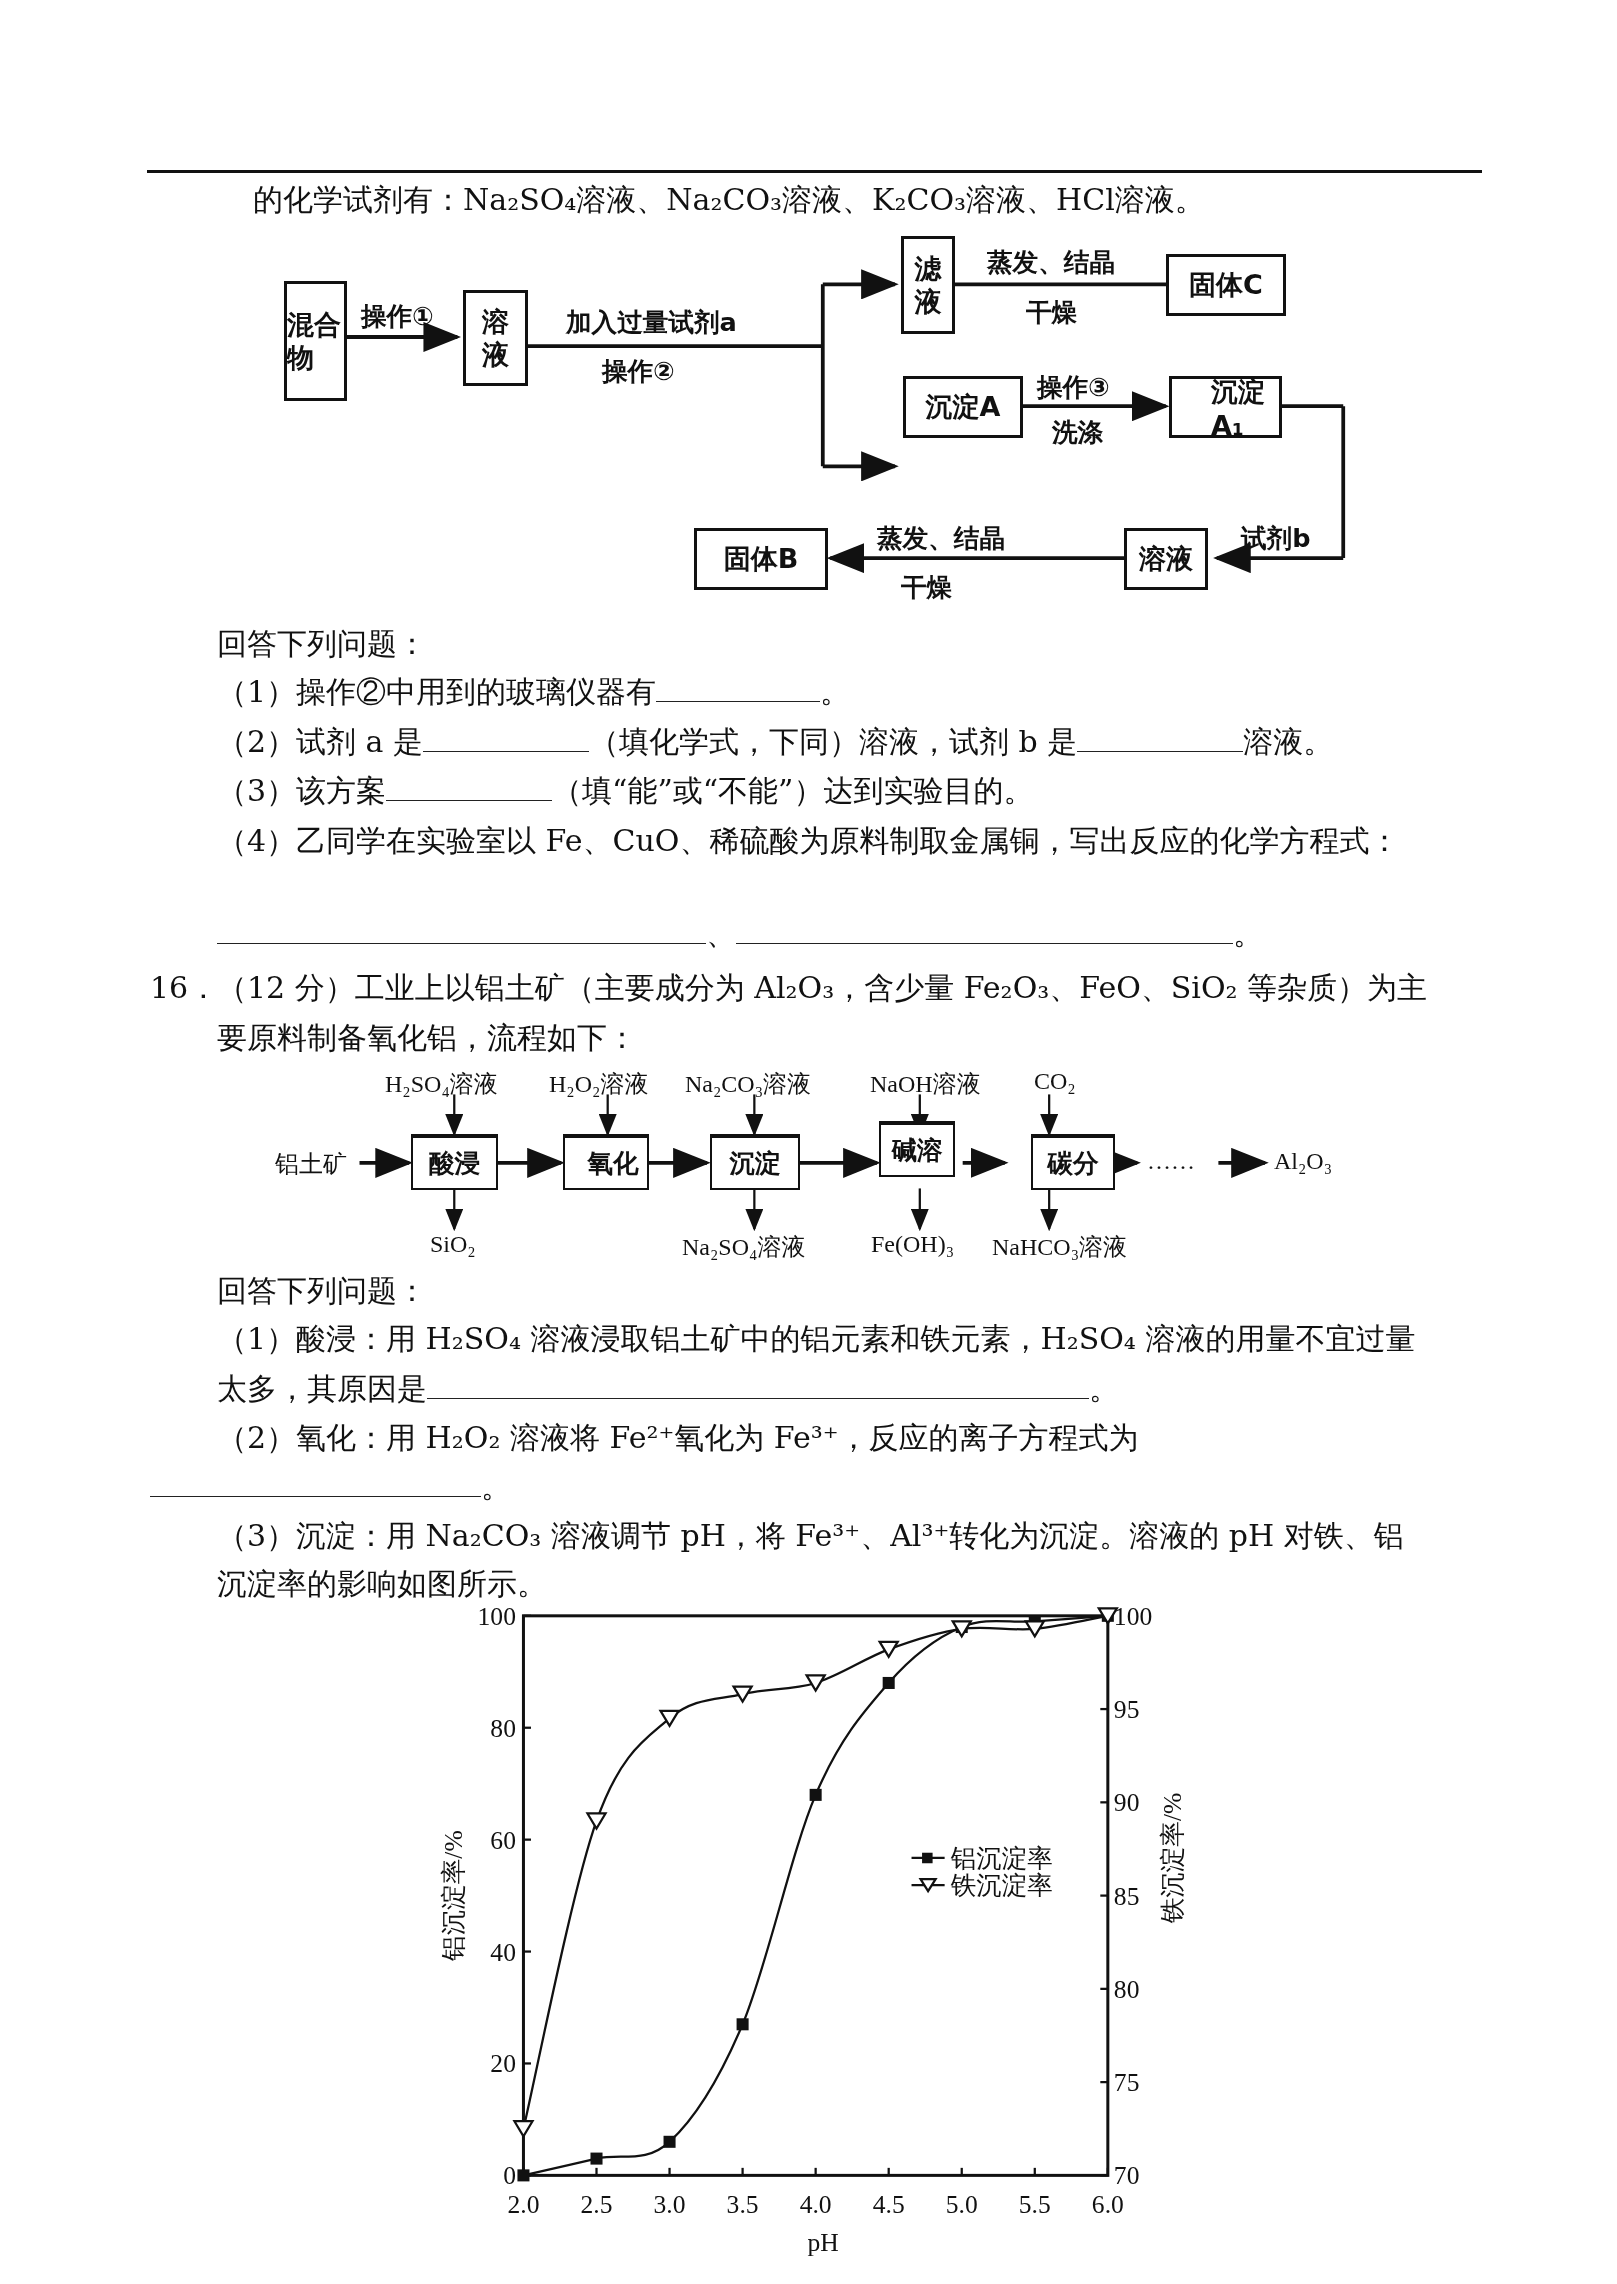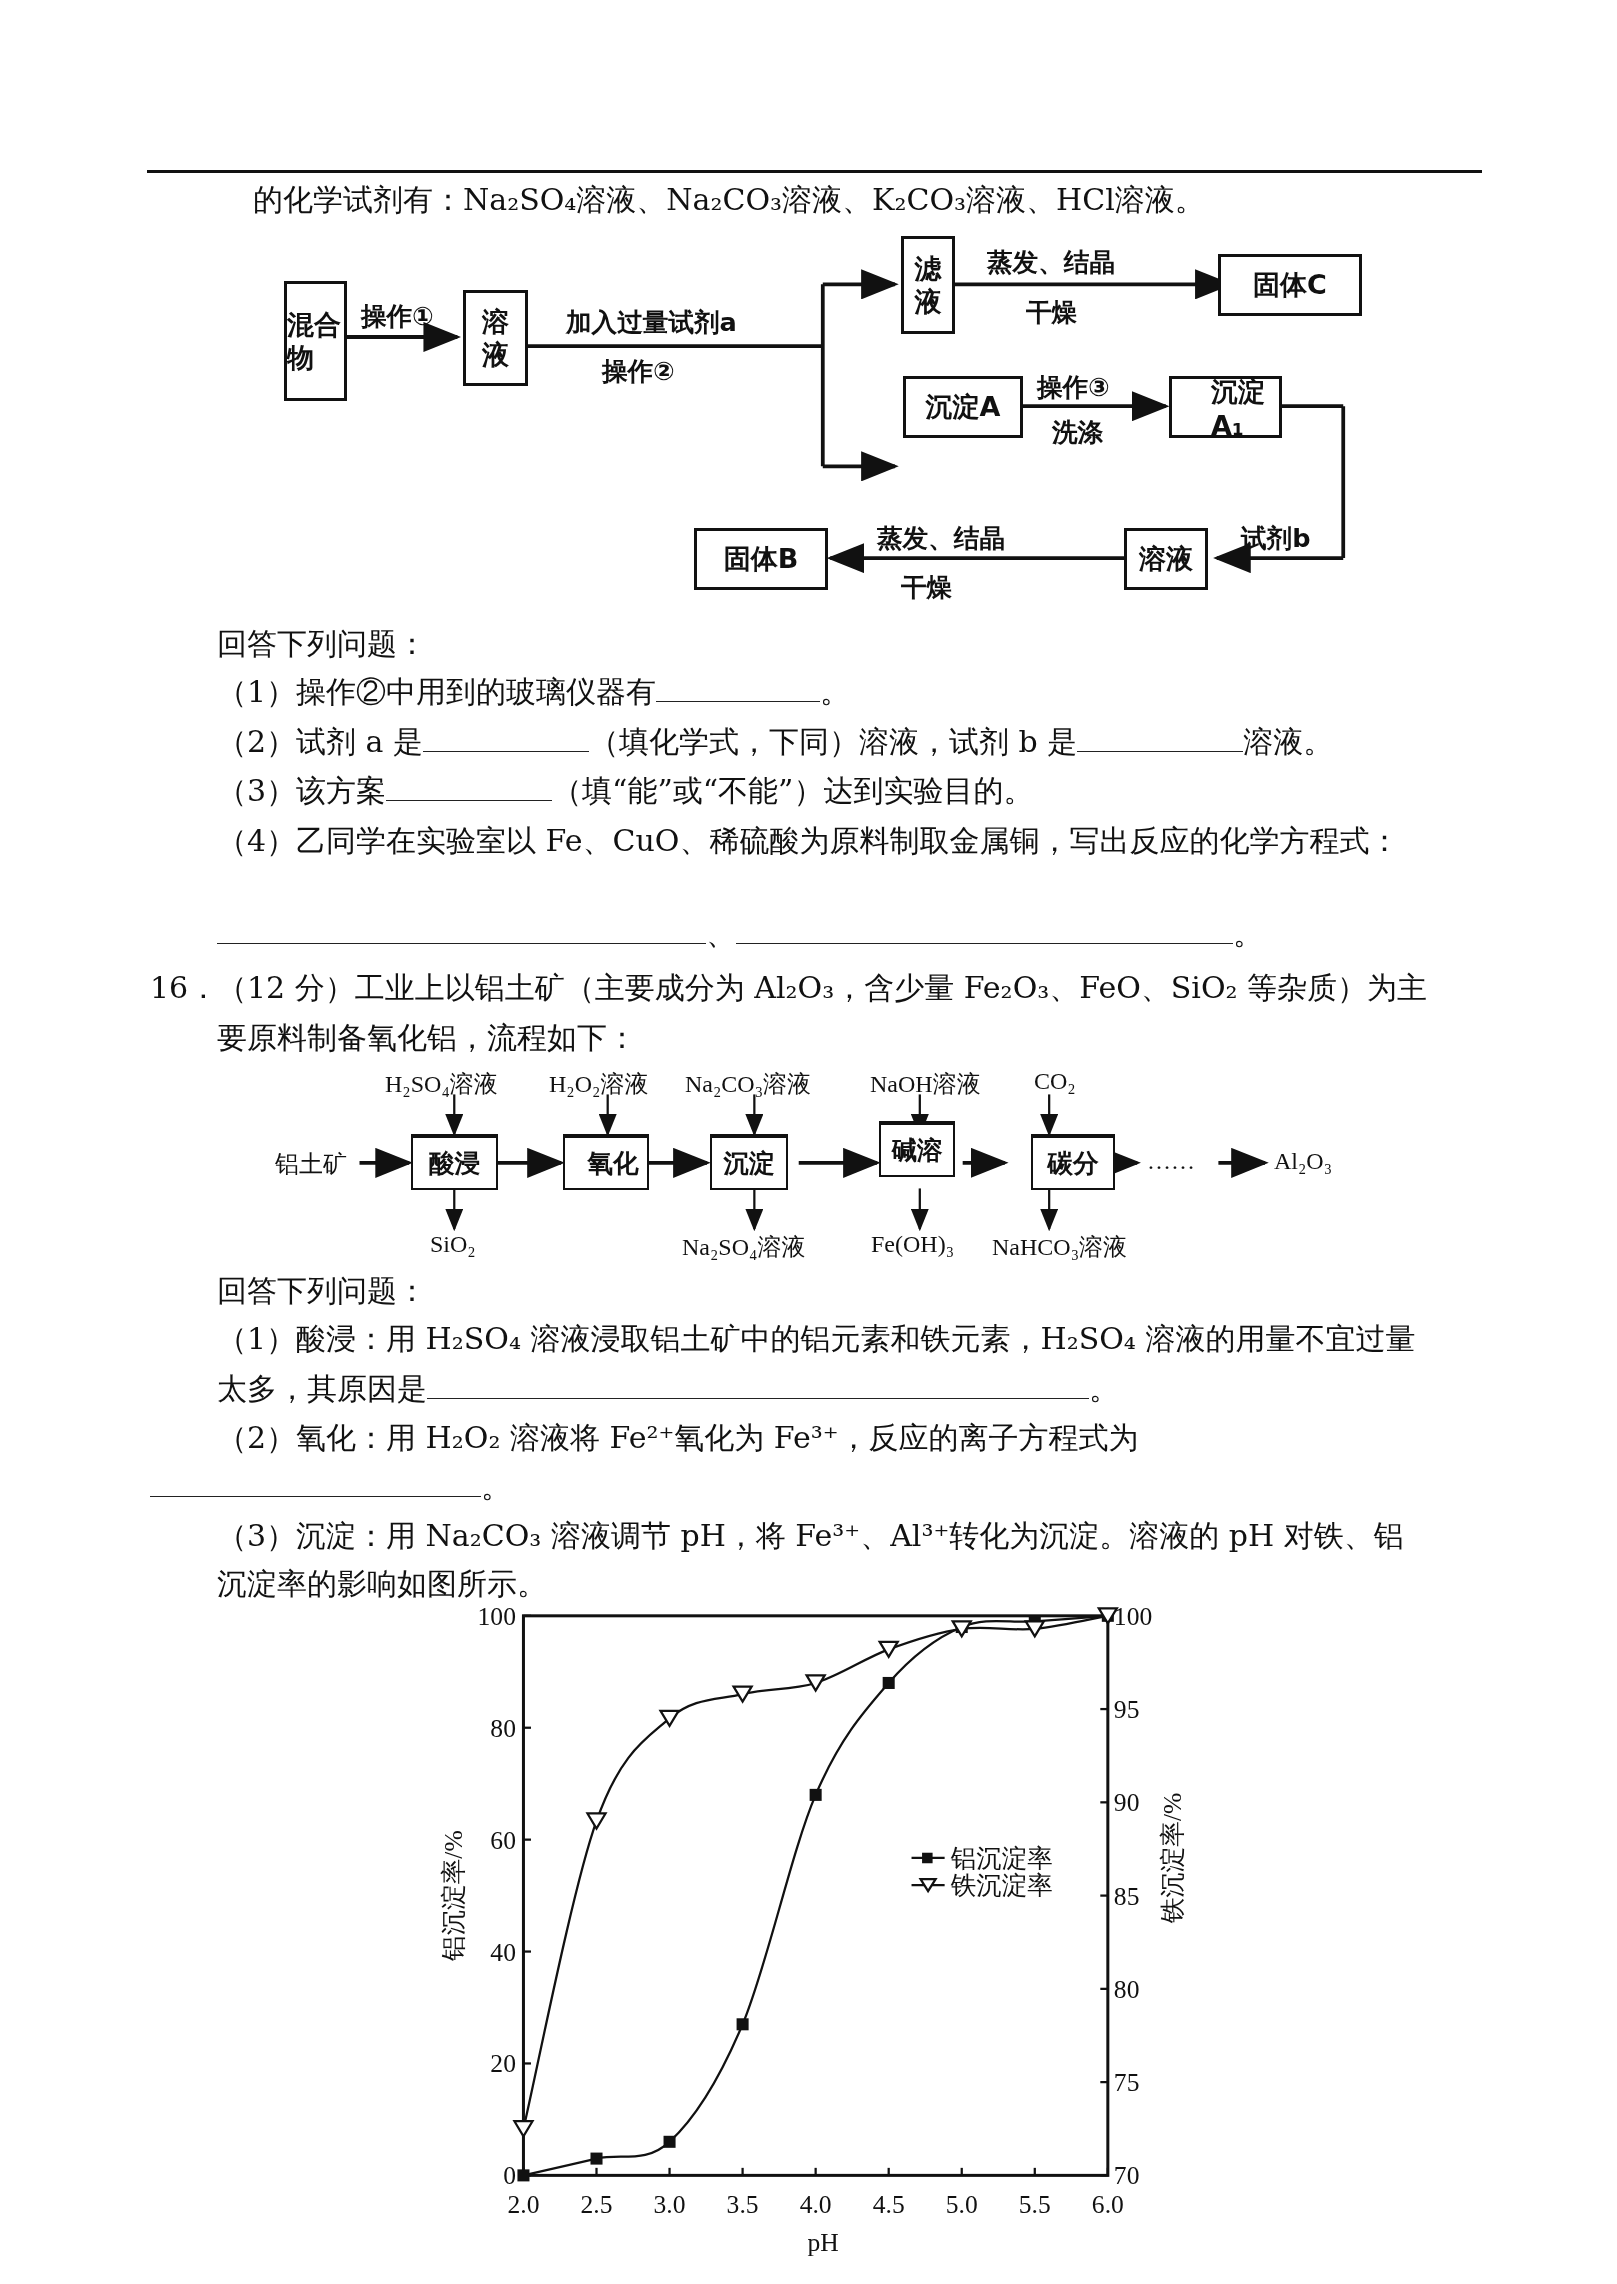--- a/index.html
+++ b/index.html
@@ -45,21 +45,21 @@
 
 <div class="box vbox" style="left:284px;top:281px;width:63px;height:120px;">
     <span>混合物</span>
   </div>
 <div class="box vbox" style="left:463px;top:290px;width:65px;height:96px;">
     <span style="width:30px;white-space:normal;text-align:center;">溶液</span>
   </div>
 <div class="box" style="left:901px;top:236px;width:54px;height:98px;">
     <span style="width:30px;white-space:normal;text-align:center;line-height:33px;">滤液</span>
   </div>
-<div class="box" style="left:1218px;top:254px;width:144px;height:62px;">
+<div class="box" style="left:1166px;top:254px;width:120px;height:62px;">
     <span>固体C</span>
   </div>
 <div class="box" style="left:903px;top:376px;width:120px;height:62px;">
     <span>沉淀A</span>
   </div>
 <div class="box" style="left:1169px;top:376px;width:113px;height:62px;padding-left:39px;">
     <span>沉淀A₁</span>
   </div>
 <div class="box" style="left:1124px;top:528px;width:84px;height:62px;">
     <span>溶液</span>
@@ -133,21 +133,21 @@
 <div class="flbl" style="left:685px;top:1068px;">Na₂CO₃溶液</div>
 <div class="flbl" style="left:870px;top:1068px;">NaOH溶液</div>
 <div class="flbl" style="left:1034px;top:1068px;">CO₂</div>
 
 <div class="fbox" style="left:411px;top:1134px;width:87px;height:56px;">
     <span>酸浸</span>
   </div>
 <div class="fbox" style="left:563px;top:1134px;width:86px;height:56px;padding-left:14px;">
     <span>氧化</span>
   </div>
-<div class="fbox" style="left:710px;top:1134px;width:78px;height:56px;">
+<div class="fbox" style="left:710px;top:1134px;width:90px;height:56px;">
     <span>沉淀</span>
   </div>
 <div class="fbox" style="left:879px;top:1121px;width:76px;height:56px;">
     <span>碱溶</span>
   </div>
 <div class="fbox" style="left:1007px;top:1134px;width:84px;height:56px;margin-left:24px;">
     <span>碳分</span>
   </div>
 
 <div class="flbl" style="left:1147px;top:1148px;">……</div>

